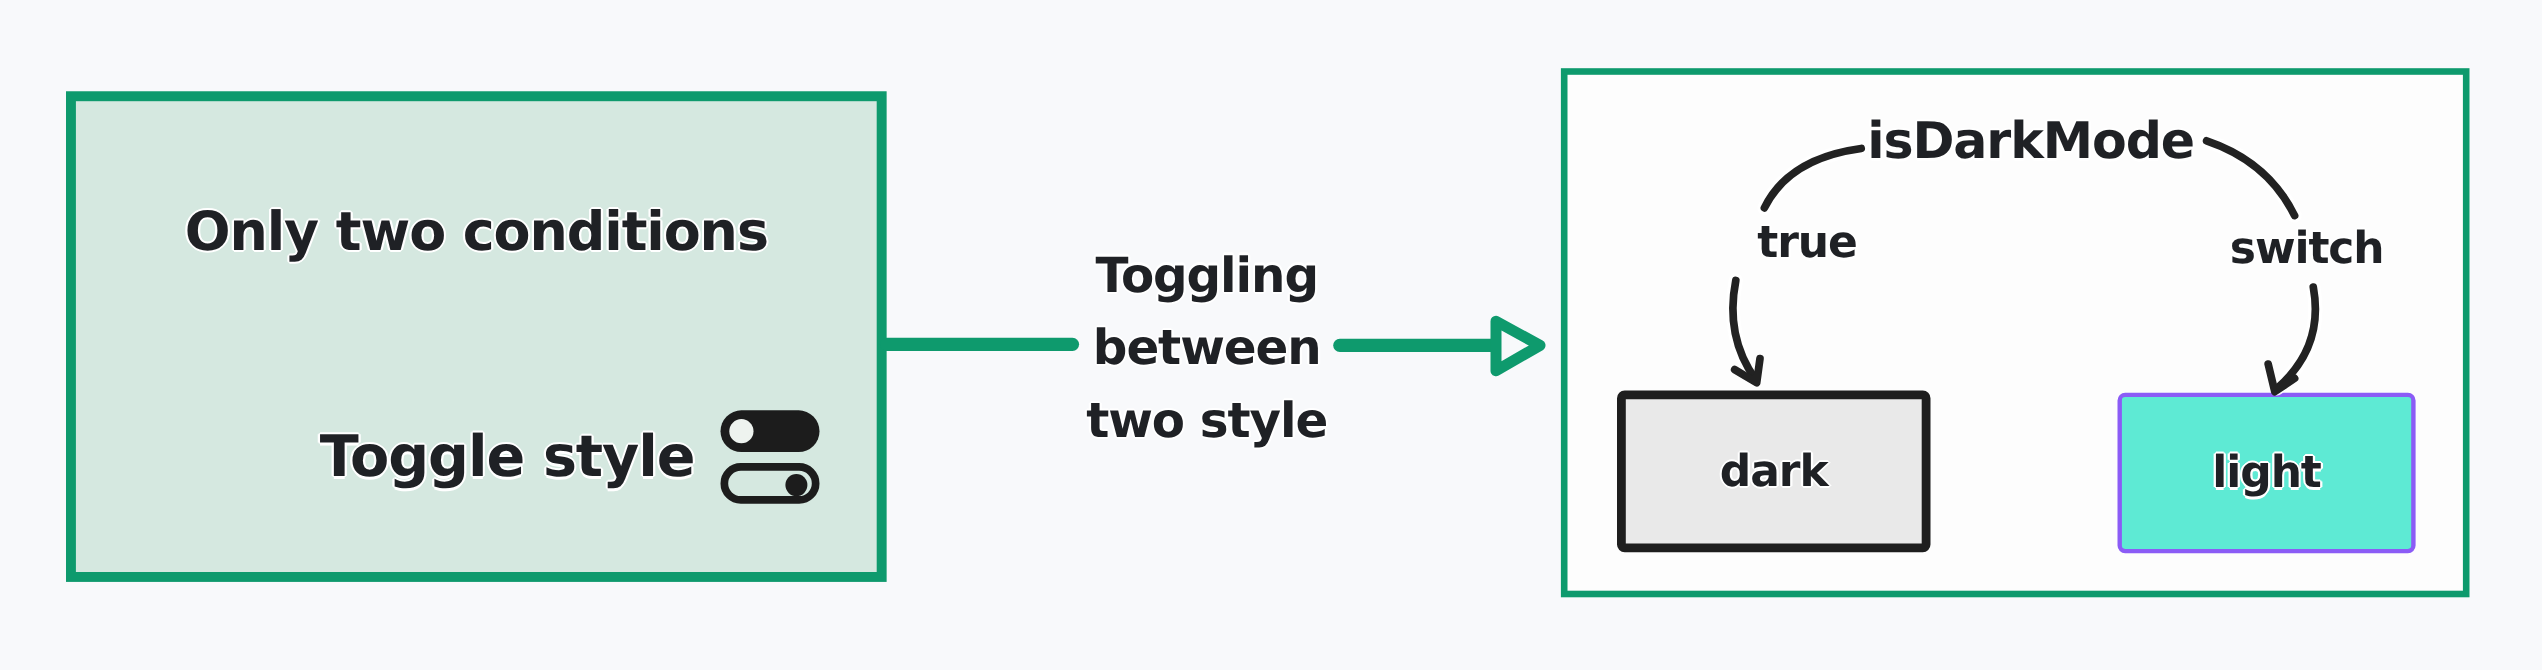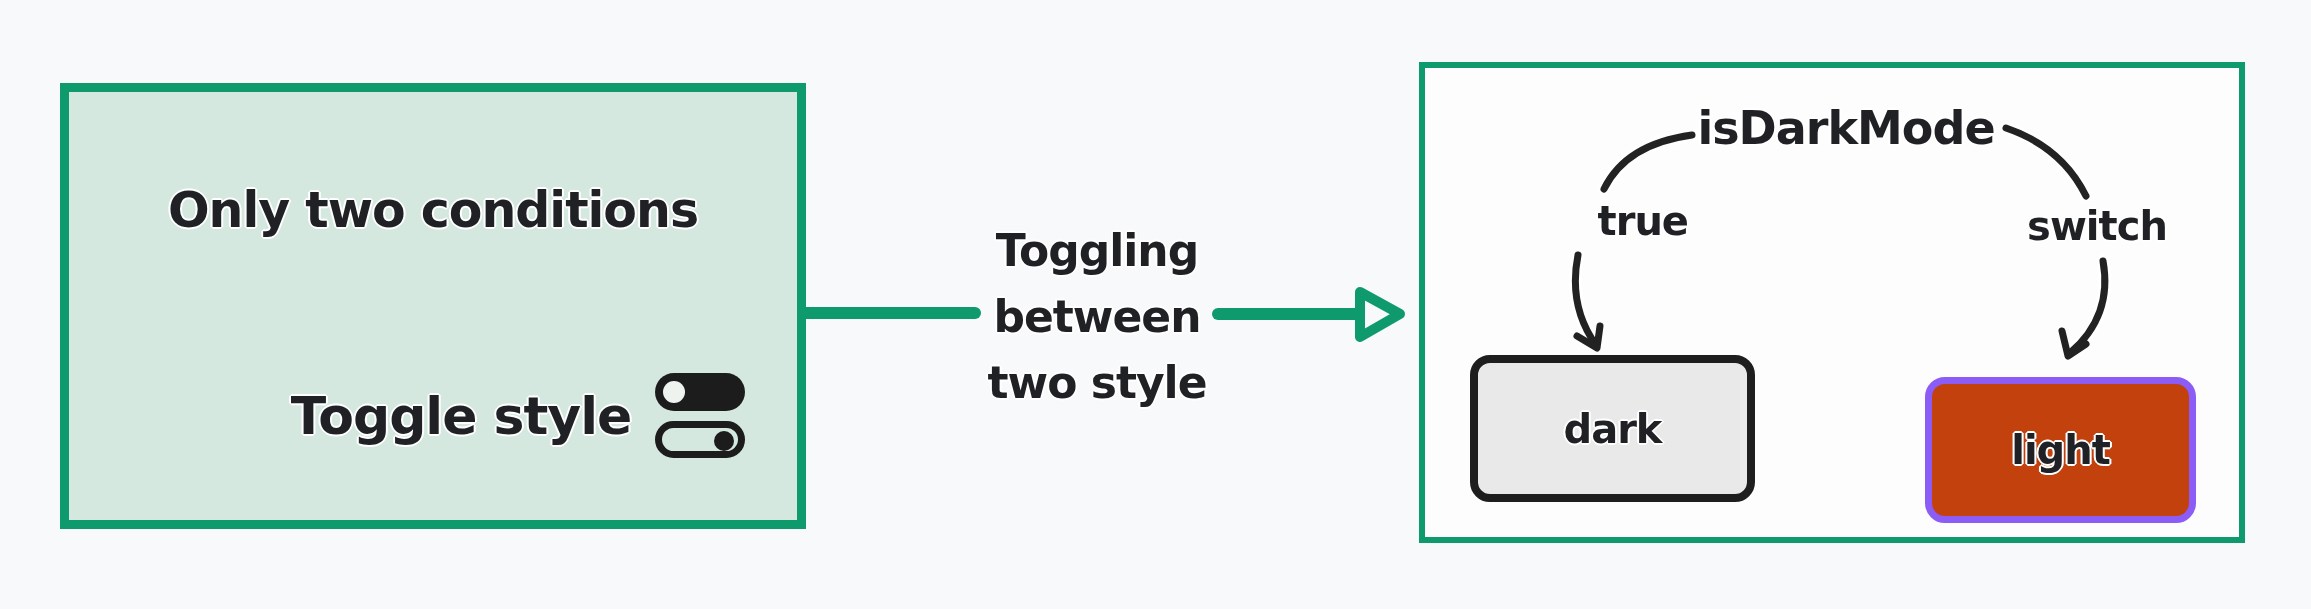--- a/index.html
+++ b/index.html
@@ -68,32 +68,32 @@
     border: 6px solid #0e9a6d;
     box-sizing: border-box;
     z-index: 1;
   }
   .rp-title  { position: absolute; left: 1696px; top: 102px; width: 300px; text-align: center; font-size: 46px; line-height: 52px; z-index: 3; }
   .rp-true   { position: absolute; left: 1488px; top: 196px; width: 200px; text-align: right; font-size: 40px; line-height: 50px; z-index: 3; }
   .rp-false  { position: absolute; left: 1997px; top: 201px; width: 200px; text-align: center; font-size: 40px; line-height: 50px; z-index: 3; }
   .state-box {
     position: absolute;
     box-sizing: border-box;
-    border-radius: 20px;
+    border-radius: 7px;
     display: flex; align-items: center; justify-content: center;
     z-index: 1;
   }
   .state-box .state-label { font-size: 40px; }
   .dark-box {
     left: 1470px; top: 355px; width: 285px; height: 147px;
     background: #e9e9e9; border: 8px solid #1e1e1e;
   }
   .light-box {
     left: 1925px; top: 357px; width: 271px; height: 146px;
-    background: #c2410c; border: 7px solid #8b5cf6; margin-top: 20px;
+    background: #5eead4; border: 4px solid #8b5cf6;
   }
   
   .overlay {
     position: absolute; left: 0; top: 0; width: 2311px; height: 609px;
     z-index: 2; pointer-events: none;
   }
 </style>
 </head>
 <body>
 

